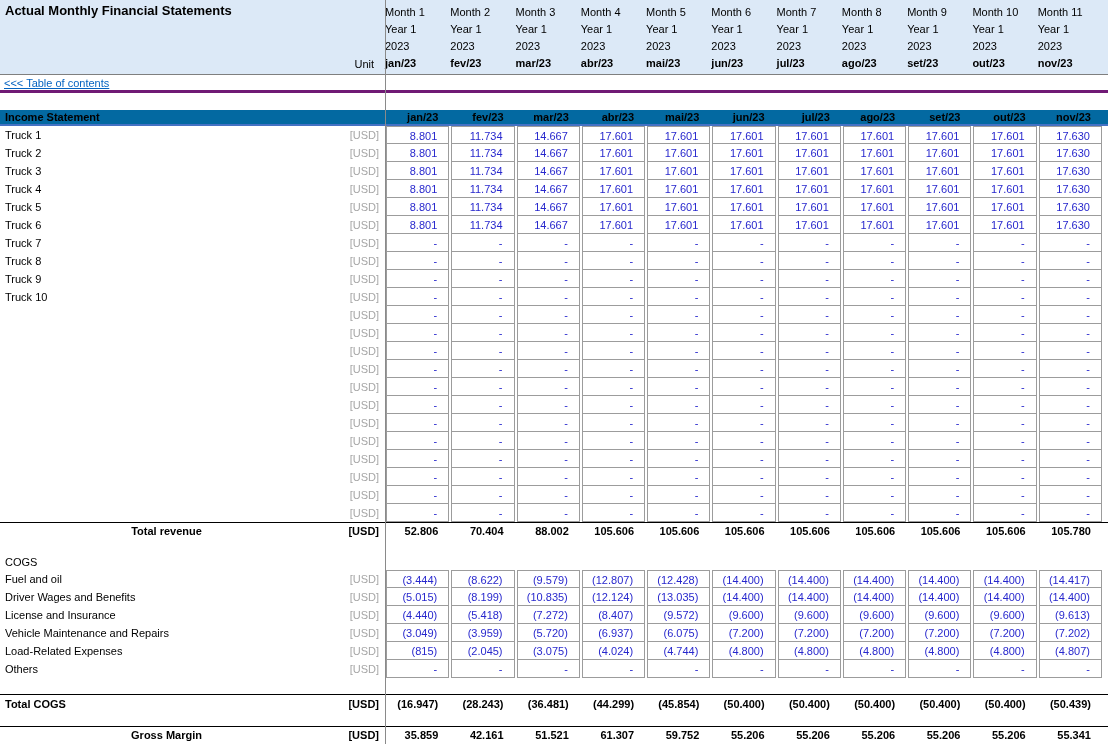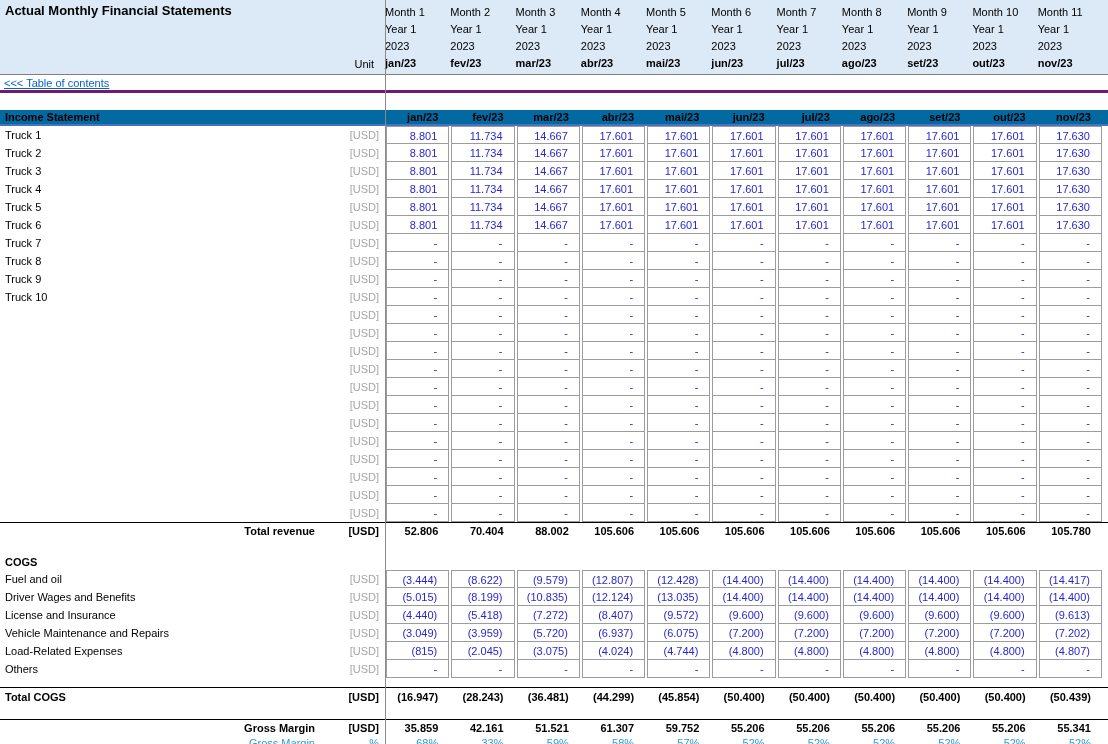--- a/index.html
+++ b/index.html
@@ -12,37 +12,37 @@
   .title{position:absolute;left:5px;top:3px;font-size:13px;font-weight:bold;white-space:nowrap;}
   .unit-label{position:absolute;left:300px;top:58px;width:80px;text-align:right;padding-right:6px;box-sizing:border-box;}
   .colheads{position:absolute;left:385px;top:4px;width:718px;display:flex;}
   .colhead{flex:1;padding-right:12px;box-sizing:border-box;}
   .colhead div{line-height:17px;}
   .colhead .b{font-weight:bold;}
   
   .rows{position:absolute;left:0;top:75px;width:1108px;}
   .row{display:flex;height:18px;line-height:18px;box-sizing:border-box;width:1108px;}
   .lbl{width:315px;padding-left:5px;box-sizing:border-box;white-space:nowrap;overflow:hidden;}
-  .lbl.right{text-align:right;padding-left:18px;}
+  .lbl.right{text-align:center;padding-left:18px;}
   .unit{width:70px;text-align:right;padding-right:6px;box-sizing:border-box;color:#A6A6A6;}
   .cells{width:718px;display:flex;}
   .cell{flex:1;text-align:right;padding-right:11px;box-sizing:border-box;color:#2727CD;margin:0 1px;white-space:nowrap;}
   .boxed .cell{border:1px solid #9C9C9C;border-top:none;background:#fff;}
   .boxed.first .cell{border-top:1px solid #9C9C9C;}
   .toc-row{height:18px;line-height:16px;border-bottom:3px solid #701a75;text-align:center;}
   .toc{color:#0563C1;text-decoration:underline;padding-left:4px;cursor:pointer;}
   .spacer17{height:17px;}.spacer13{height:13px;}.spacer12{height:12px;}
   .income-row{height:16px;line-height:14px;background:#0369a1;border-bottom:2px solid #4472C4;font-weight:bold;}
   .income-row .cell{color:#000;font-weight:bold;}
-  .section-row{height:17px;line-height:18px;font-weight:bold;}
+  .section-row{height:17px;line-height:18px;font-weight:normal;}
   .total-row{font-weight:bold;border-top:1px solid #000;}
   .total-row .cell{color:#000;}
   .total-row .unit{color:#000;}
   .tr-row{height:18px;line-height:17px;}
-  .tc-row{height:20px;line-height:19px;margin-top:9px;align-items:center;}
+  .tc-row{height:20px;line-height:19px;margin-top:16px;align-items:center;}
   .gm-usd{height:18px;line-height:17px;}
   .gm-pct{height:14px;line-height:12px;color:#2E9BD5;}
   .gm-pct .cell,.gm-pct .unit,.gm-pct .lbl{color:#2E9BD5;}
 </style>
 </head>
 <body>
 
 <div class="sheet">
   <div class="header">
     <div class="title">Actual Monthly Financial Statements</div>

